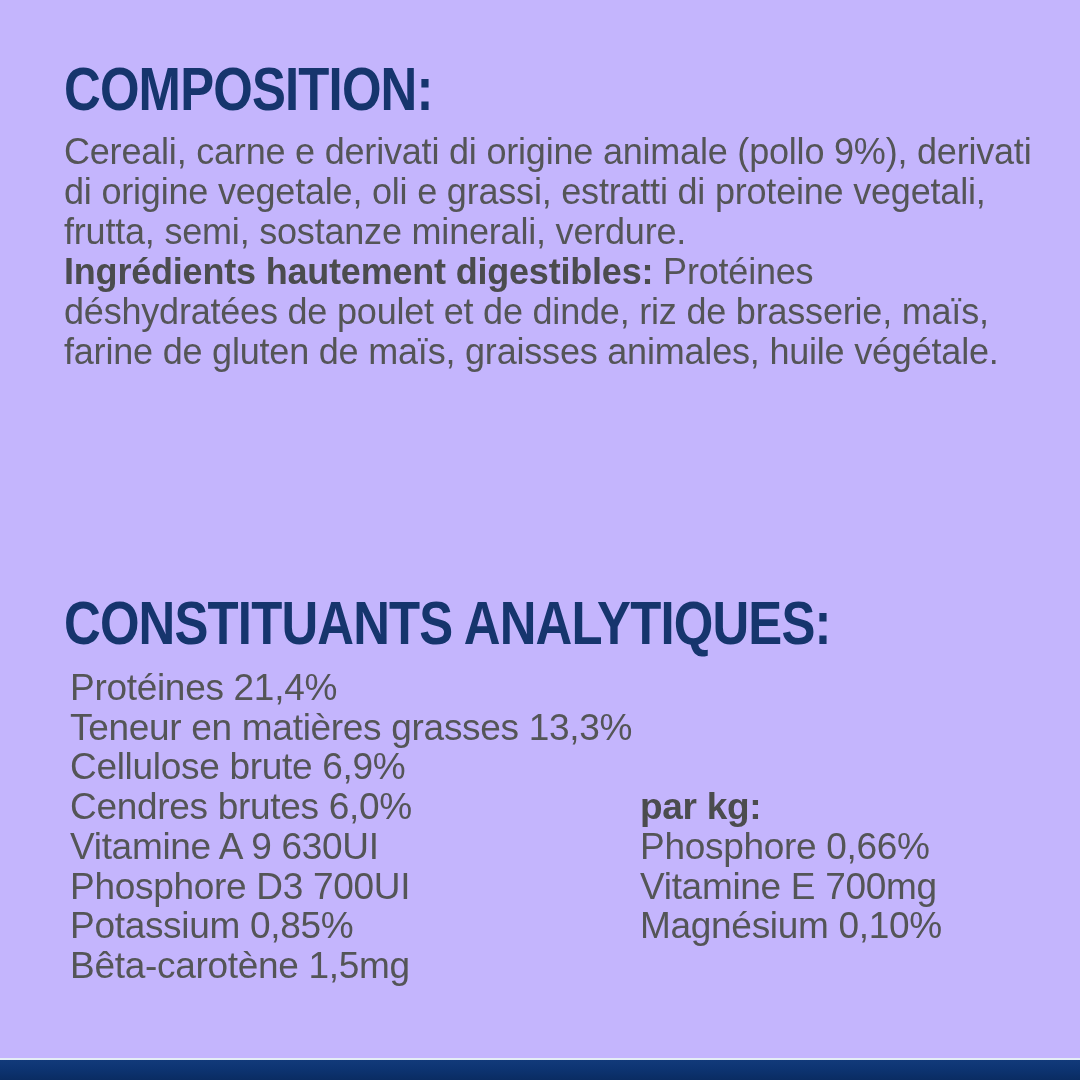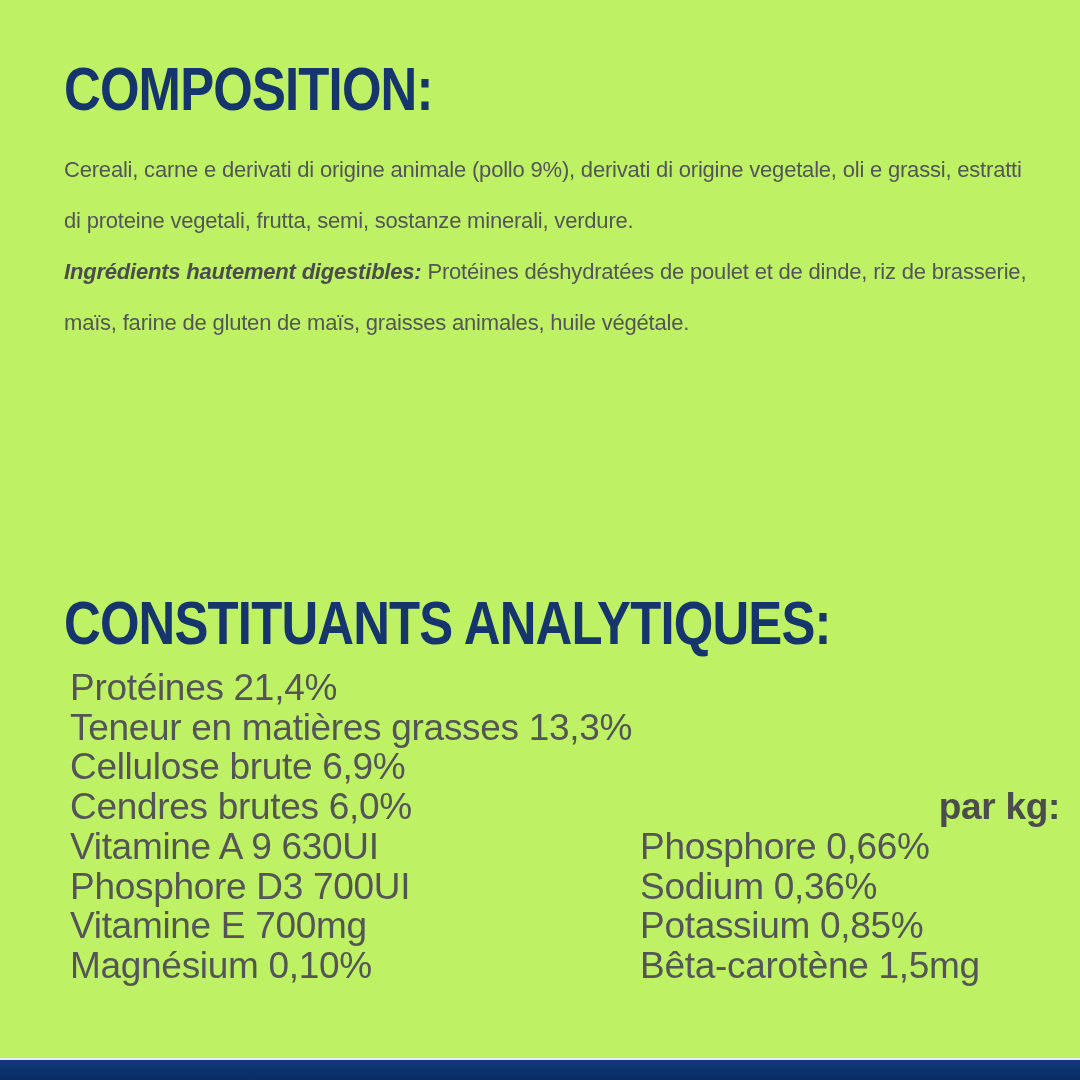--- a/index.html
+++ b/index.html
@@ -10,68 +10,67 @@
   body {
     width: 1080px;
     height: 1080px;
     position: relative;
     overflow: hidden;
     font-family: "Liberation Sans", sans-serif;
   }
   .label-canvas {
     position: absolute;
     inset: 0;
-    background: #bef264;
+    background: #c4b5fd;
   }
   .section-heading {
     position: absolute;
     left: 64px;
     margin: 0;
     color: #16356d;
     font-weight: bold;
     font-size: 62px;
     line-height: 1;
     letter-spacing: -1px;
     transform: scaleX(0.82);
     transform-origin: left center;
     white-space: nowrap;
   }
   #composition-heading { top: 58px; }
   #constituents-heading { top: 592px; }
 
   .body-copy {
     position: absolute;
     left: 64px;
-    top: 144px;
+    top: 132px;
     width: 968px;
     color: #545557;
-    font-size: 22px;
-    line-height: 51px;
+    font-size: 36px;
+    line-height: 40px;
     letter-spacing: -0.2px;
   }
   .body-copy p { margin: 0; }
-  .body-copy strong { color: #4b4c4e; font-weight: bold; font-style: italic; }
+  .body-copy strong { color: #4b4c4e; font-weight: bold; }
 
   .constituents-grid {
     position: absolute;
     left: 70px;
     top: 668px;
     width: 990px;
     display: grid;
     grid-template-columns: 570px 1fr;
     color: #545557;
     font-size: 37px;
     line-height: 39.7px;
     letter-spacing: -0.3px;
   }
   .constituents-grid .cell { white-space: nowrap; }
   .constituents-grid .cell.bold-gray {
     font-weight: bold;
     color: #4b4c4e;
-    text-align: right;
   }
 
   .footer-bar {
     position: absolute;
     left: 0;
     right: 0;
     bottom: 0;
     height: 20px;
     border-top: 2px solid #e4edf6;
     background: linear-gradient(180deg, #123a7a 0%, #0d3472 45%, #0a2c62 100%);
@@ -102,21 +101,20 @@
     <div class="cell"></div>
 
     <div class="cell">Cendres brutes 6,0%</div>
     <div class="cell bold-gray">par kg:</div>
 
     <div class="cell">Vitamine A 9 630UI</div>
 
     <div class="cell">Phosphore 0,66%</div>
     <div class="cell">Phosphore D3 700UI</div>
 
-    <div class="cell">Sodium 0,36%</div>
     <div class="cell">Vitamine E 700mg</div>
 
     <div class="cell">Potassium 0,85%</div>
 
     <div class="cell">Magnésium 0,10%</div>
     <div class="cell">Bêta-carotène 1,5mg</div>
   </div>
 
   <div class="footer-bar"></div>
 

